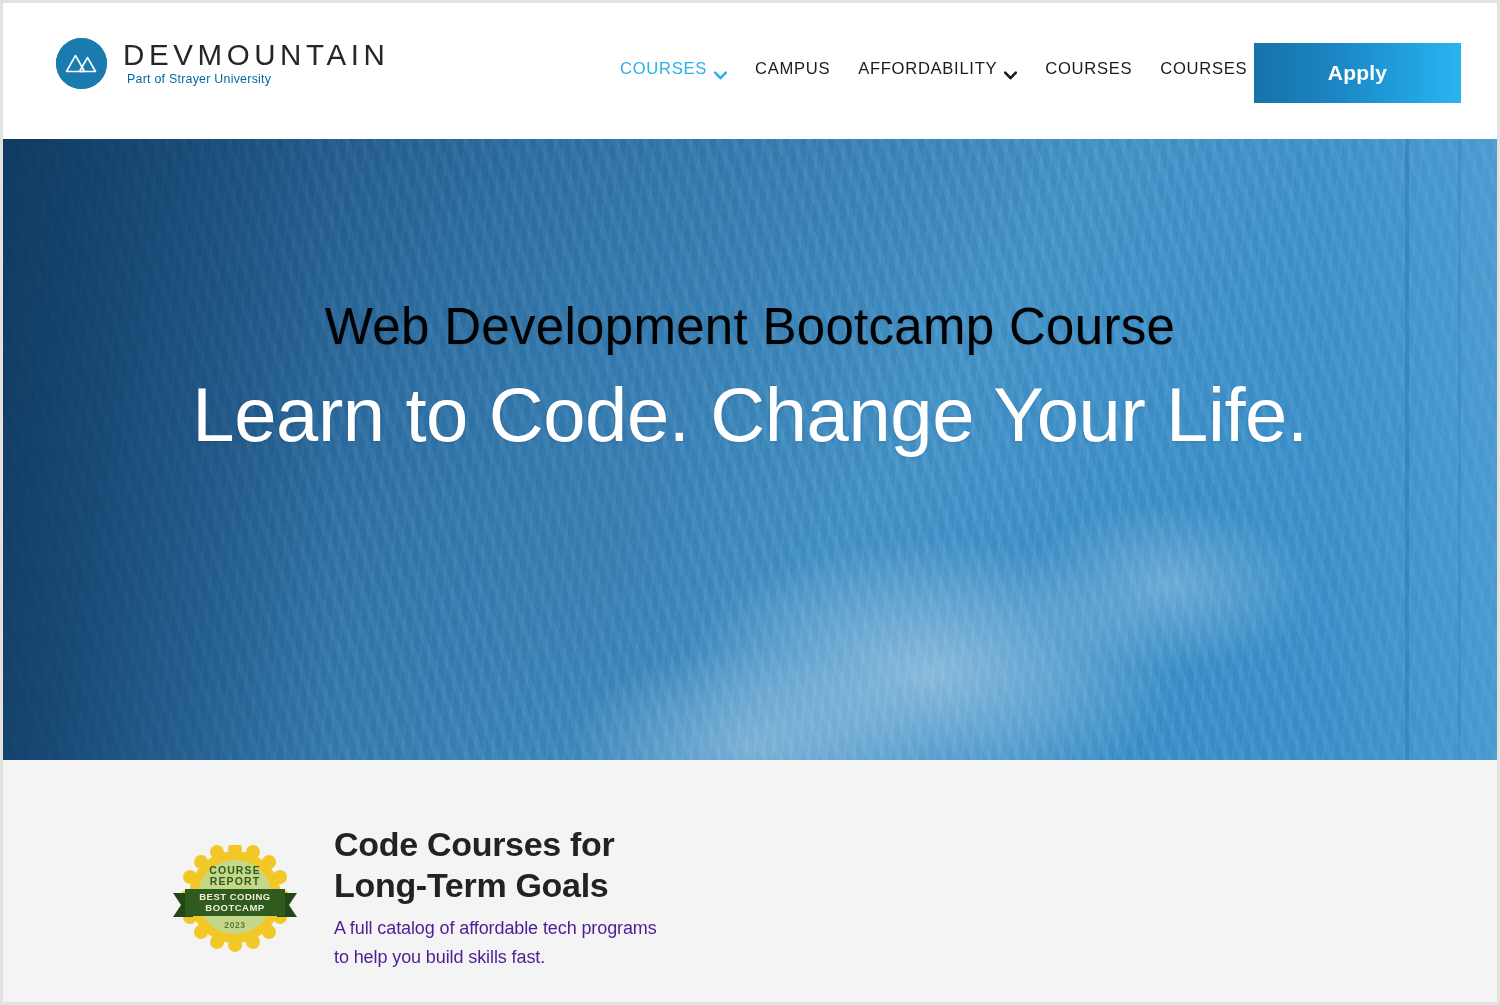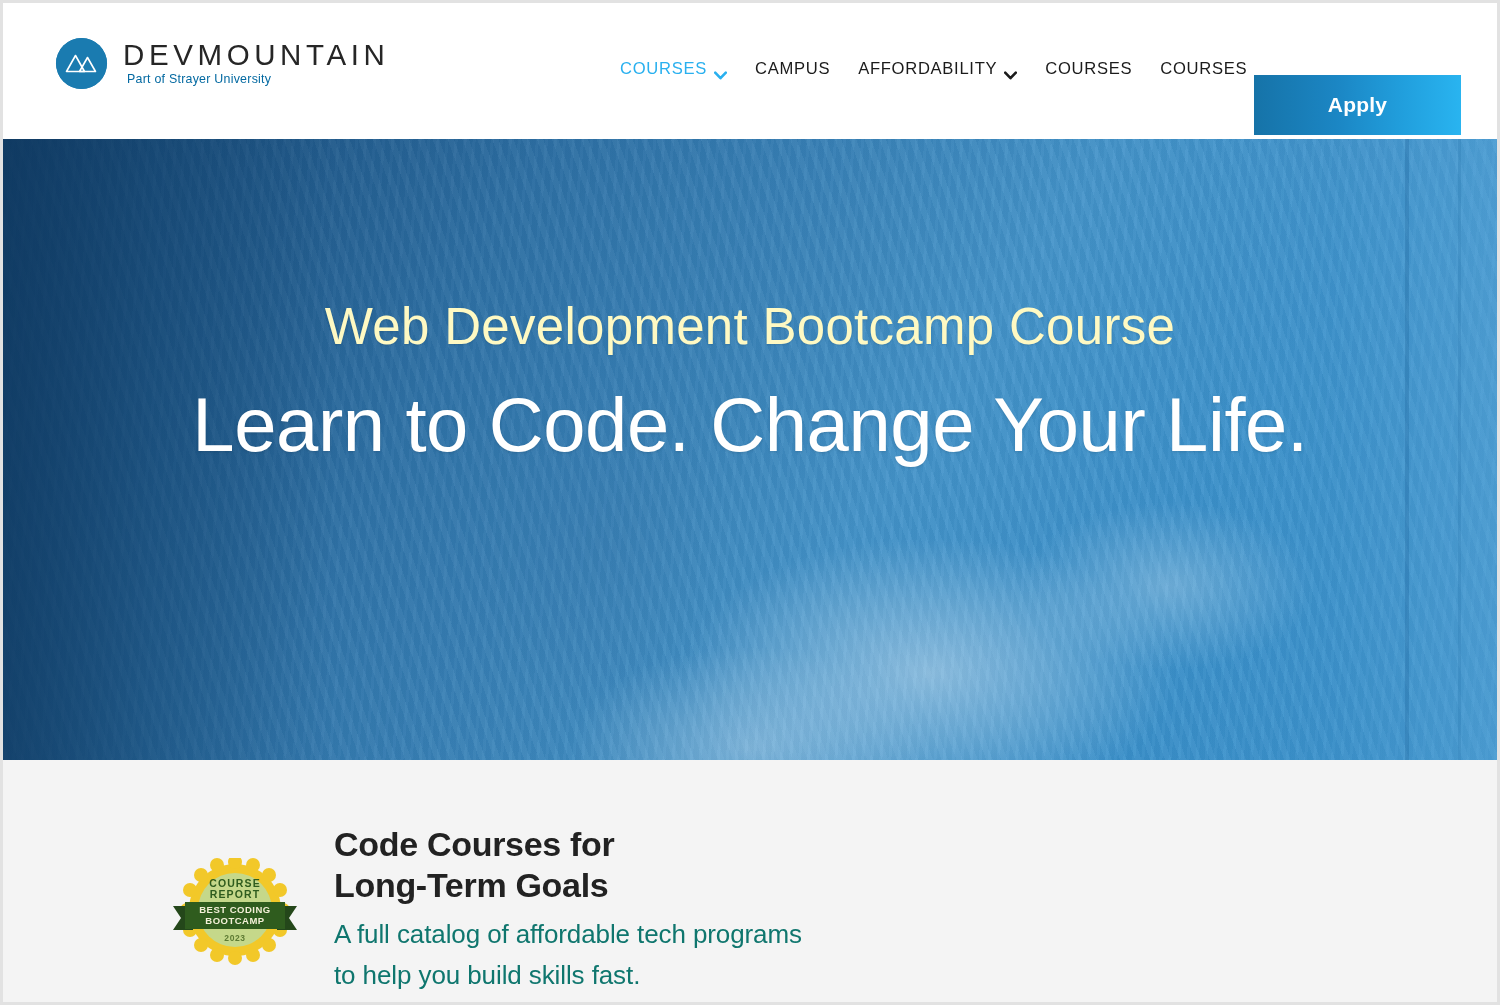--- a/index.html
+++ b/index.html
@@ -109,21 +109,20 @@
     color: #ffffff;
     font-size: 21px;
     font-weight: bold;
     letter-spacing: 0.2px;
     display: flex;
     align-items: center;
     justify-content: center;
     border: none;
     cursor: pointer;
     font-family: "Liberation Sans", sans-serif;
-    margin-top: 32px;
   }
 
   
   .hero {
     position: absolute;
     left: 0;
     top: 136px;
     width: 1494px;
     height: 621px;
     overflow: hidden;
@@ -195,36 +194,36 @@
     height: 100%;
     display: flex;
     flex-direction: column;
     align-items: center;
     justify-content: flex-start;
     padding-top: 160px;
     text-align: center;
   }
 
   .hero-eyebrow {
-    color: #fef9c3;
+    color: #000000;
     font-size: 51px;
     font-weight: 300;
     letter-spacing: 0.3px;
     line-height: 1.08;
     font-family: "Liberation Sans", sans-serif;
     text-shadow: 0 1px 2px rgba(0,0,0,0.10);
   }
 
   .hero-headline {
     color: #ffffff;
     font-size: 76px;
     font-weight: 300;
     letter-spacing: -0.4px;
     line-height: 1.14;
-    margin-top: 28px;
+    margin-top: 18px;
     font-family: "Liberation Sans", sans-serif;
     text-shadow: 0 1px 3px rgba(0,0,0,0.12);
   }
 
   
   .promo-section {
     position: absolute;
     left: 0;
     top: 757px;
     width: 1494px;
@@ -249,22 +248,22 @@
     font-size: 34px;
     font-weight: bold;
     color: #222222;
     line-height: 1.21;
     letter-spacing: -0.3px;
     font-family: "Liberation Sans", sans-serif;
     white-space: pre-line;
   }
 
   .promo-sub {
-    font-size: 26px;
-    color: #0f766e;
+    font-size: 18px;
+    color: #4c1d95;
     font-weight: 400;
     line-height: 1.58;
     margin-top: 8px;
     letter-spacing: -0.1px;
     white-space: pre-line;
   }
 </style>
 </head>
 <body>
 

